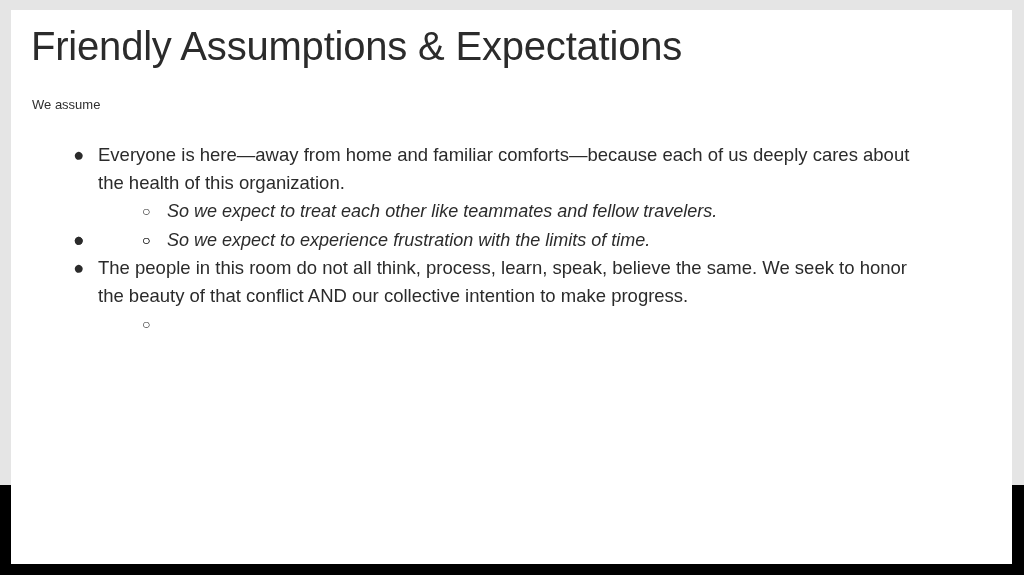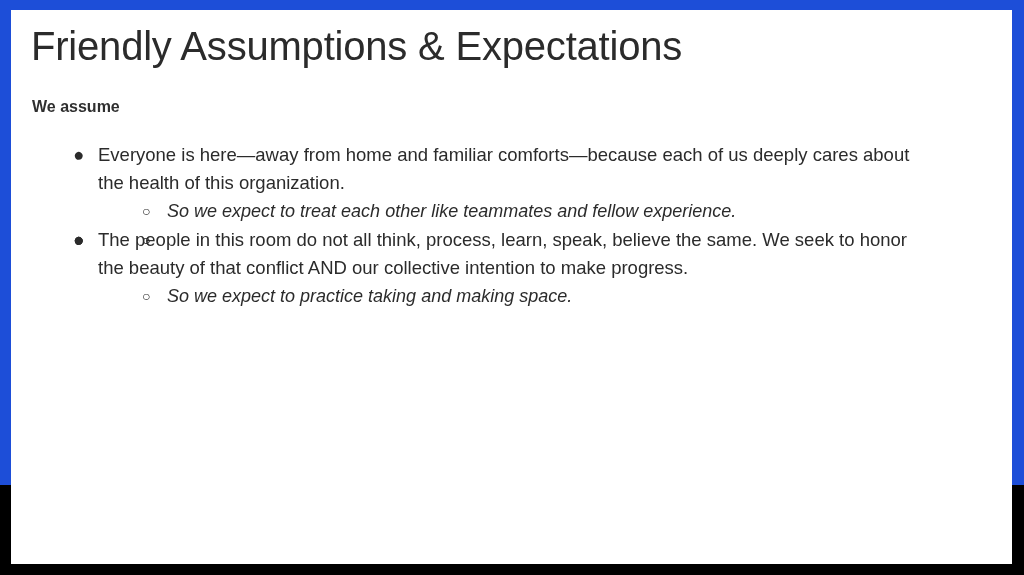--- a/index.html
+++ b/index.html
@@ -13,21 +13,21 @@
     overflow: hidden;
     font-family: "Liberation Sans", sans-serif;
   }
 
   #slide-frame {
     position: absolute;
     left: 0;
     top: 0;
     width: 1024px;
     height: 485px;
-    background: #1d4ed8;
+    background: #e5e5e5;
     box-sizing: border-box;
   }
 
   #slide-canvas {
     position: absolute;
     left: 11px;
     top: 10px;
     width: 1001px;
     height: 554px;
     background: #ffffff;
@@ -45,22 +45,22 @@
     letter-spacing: -0.2px;
     color: #2b2b2b;
     line-height: 1.18;
     white-space: nowrap;
   }
 
   #lead-in {
     position: absolute;
     left: 21px;
     top: 86px;
-    font-size: 16px;
-    font-weight: 700;
+    font-size: 13px;
+    font-weight: 400;
     color: #2f2f2f;
     line-height: 1.35;
   }
 
   #body-list {
     position: absolute;
     left: 0;
     top: 131px;
     width: 1001px;
   }
@@ -127,48 +127,48 @@
 
     <div id="body-list">
 
       <div class="bullet-group">
         <p class="l1-item">
           <span class="marker">●</span>
           <span>Everyone is here—away from home and familiar comforts—because each of us deeply cares about the health of this organization.</span>
         </p>
         <p class="l2-item">
           <span class="marker">○</span>
-          <span>So we expect to treat each other like teammates and fellow experience.</span>
+          <span>So we expect to treat each other like teammates and fellow travelers.</span>
         </p>
       </div>
 
       <div class="bullet-group">
         <p class="l1-item">
           <span class="marker">●</span>
         </p>
         <p class="l2-item">
           <span class="marker">○</span>
         </p>
       </div>
 
       <div class="bullet-group">
         <p class="l1-item">
           <span class="marker">●</span>
         </p>
         <p class="l2-item">
           <span class="marker">○</span>
+          <span>So we expect to experience frustration with the limits of time.</span>
         </p>
       </div>
 
       <div class="bullet-group">
         <p class="l1-item">
           <span class="marker">●</span>
           <span>The people in this room do not all think, process, learn, speak, believe the same. We seek to honor the beauty of that conflict AND our collective intention to make progress.</span>
         </p>
         <p class="l2-item">
           <span class="marker">○</span>
-          <span>So we expect to practice taking and making space.</span>
         </p>
       </div>
 
     </div>
   </div>
 </div>
 
 </body></html>

